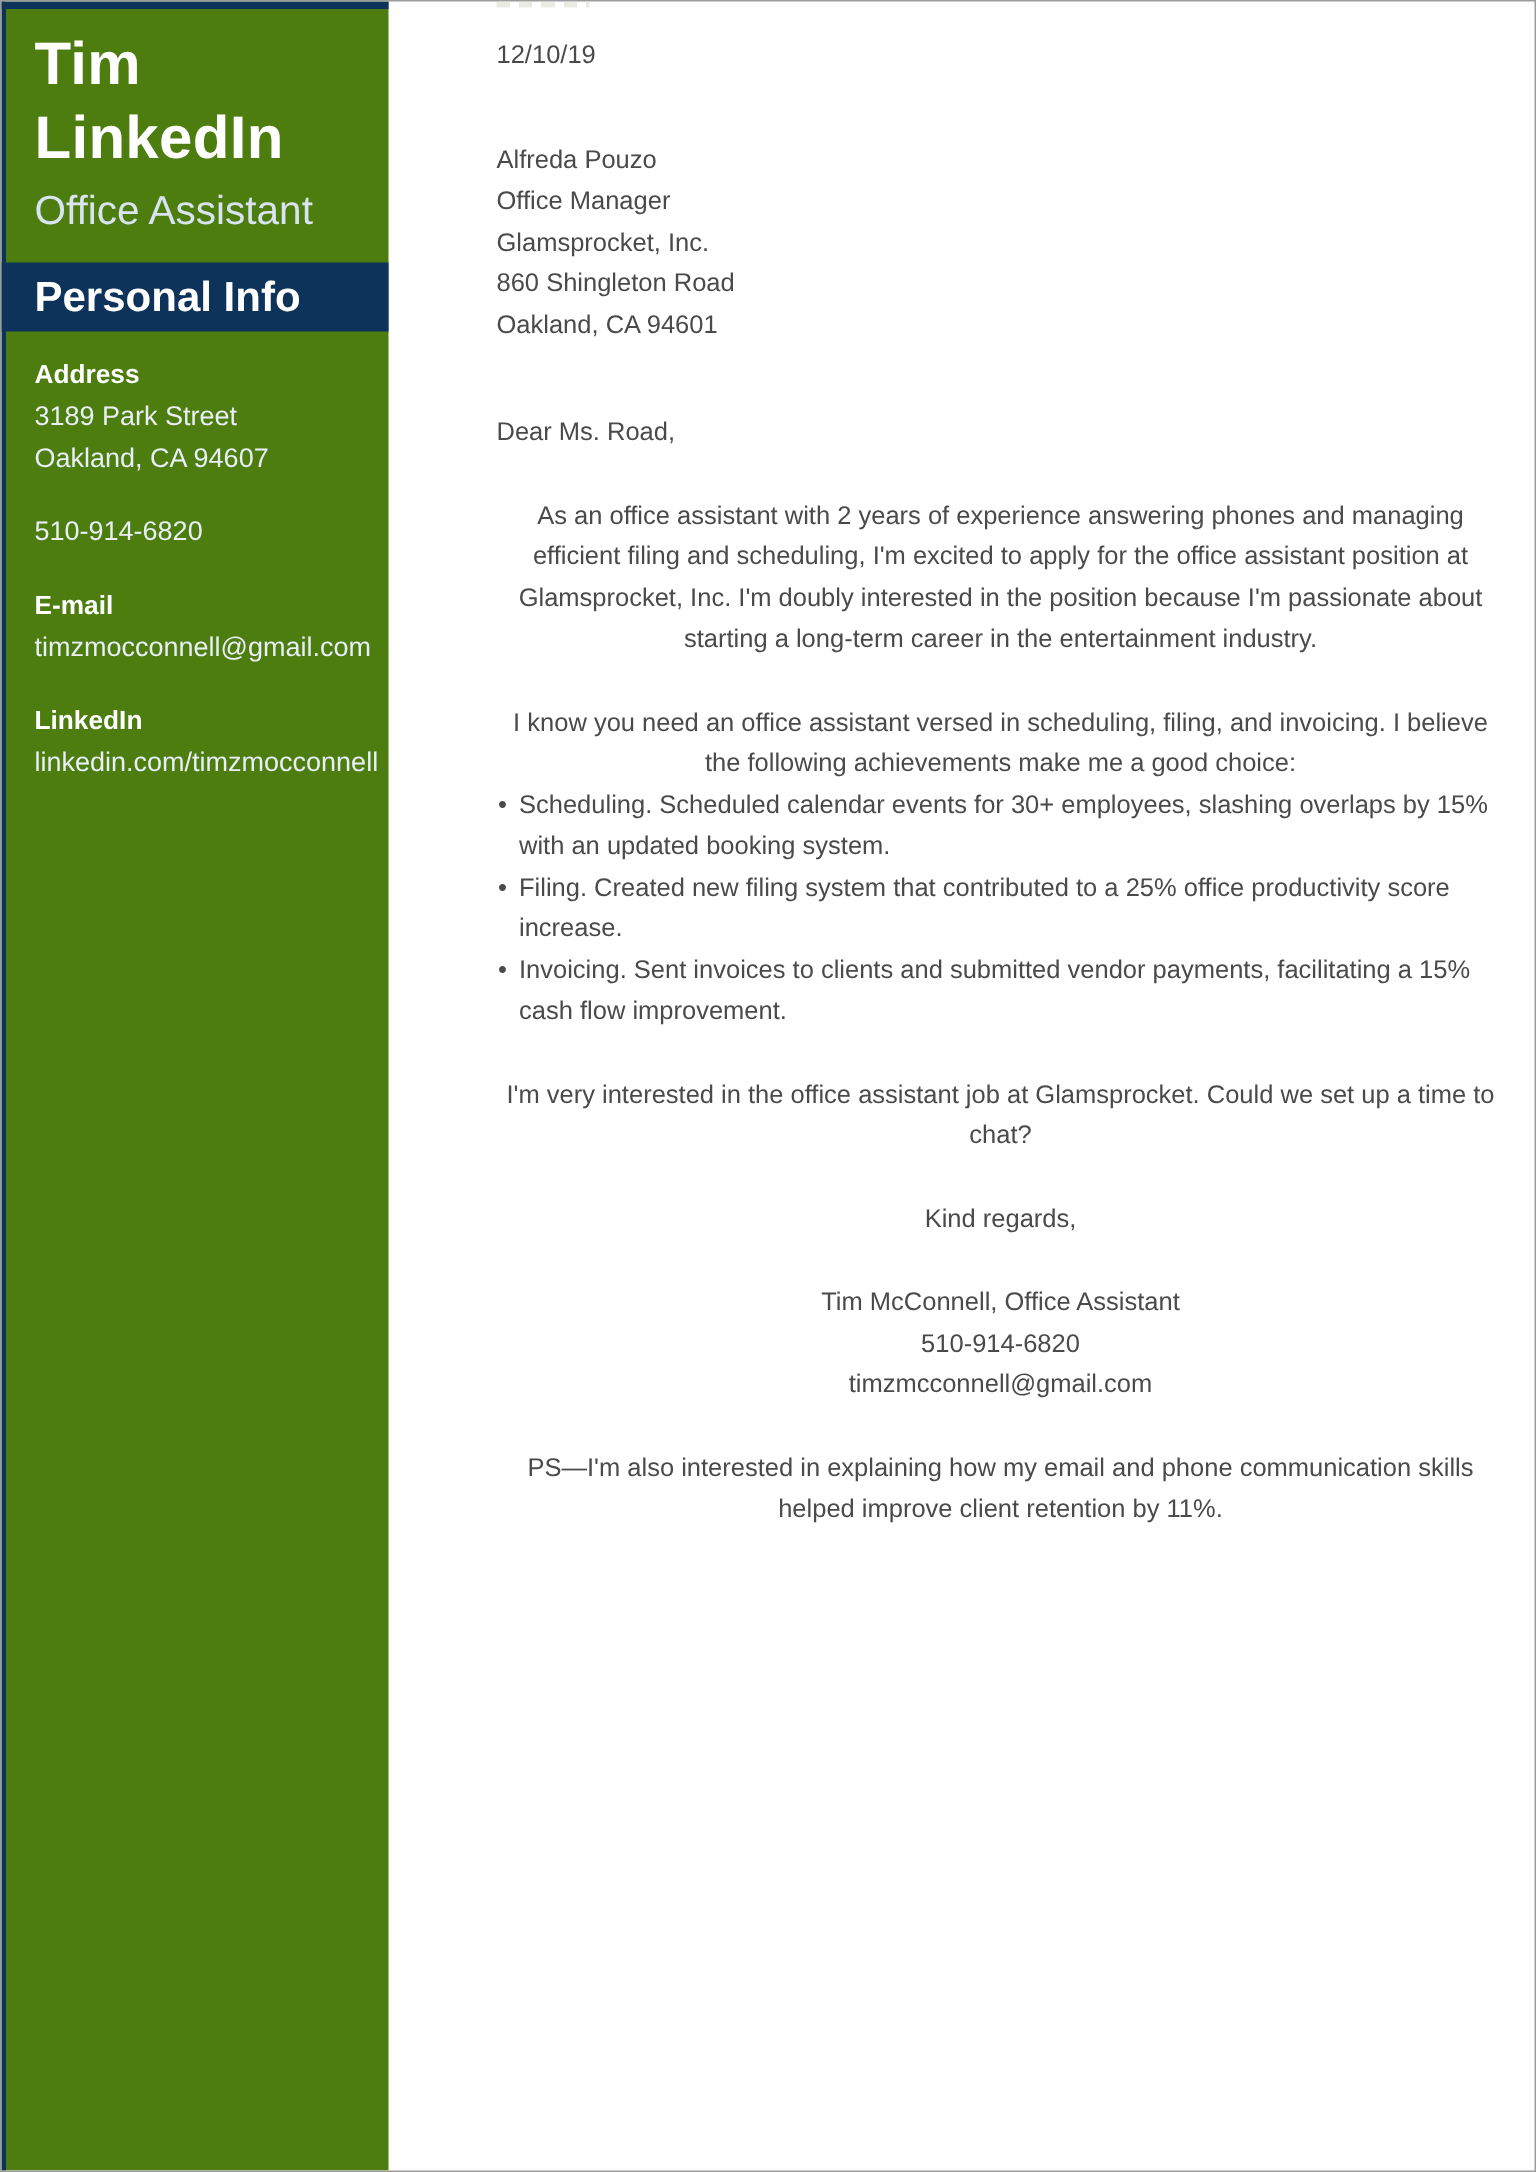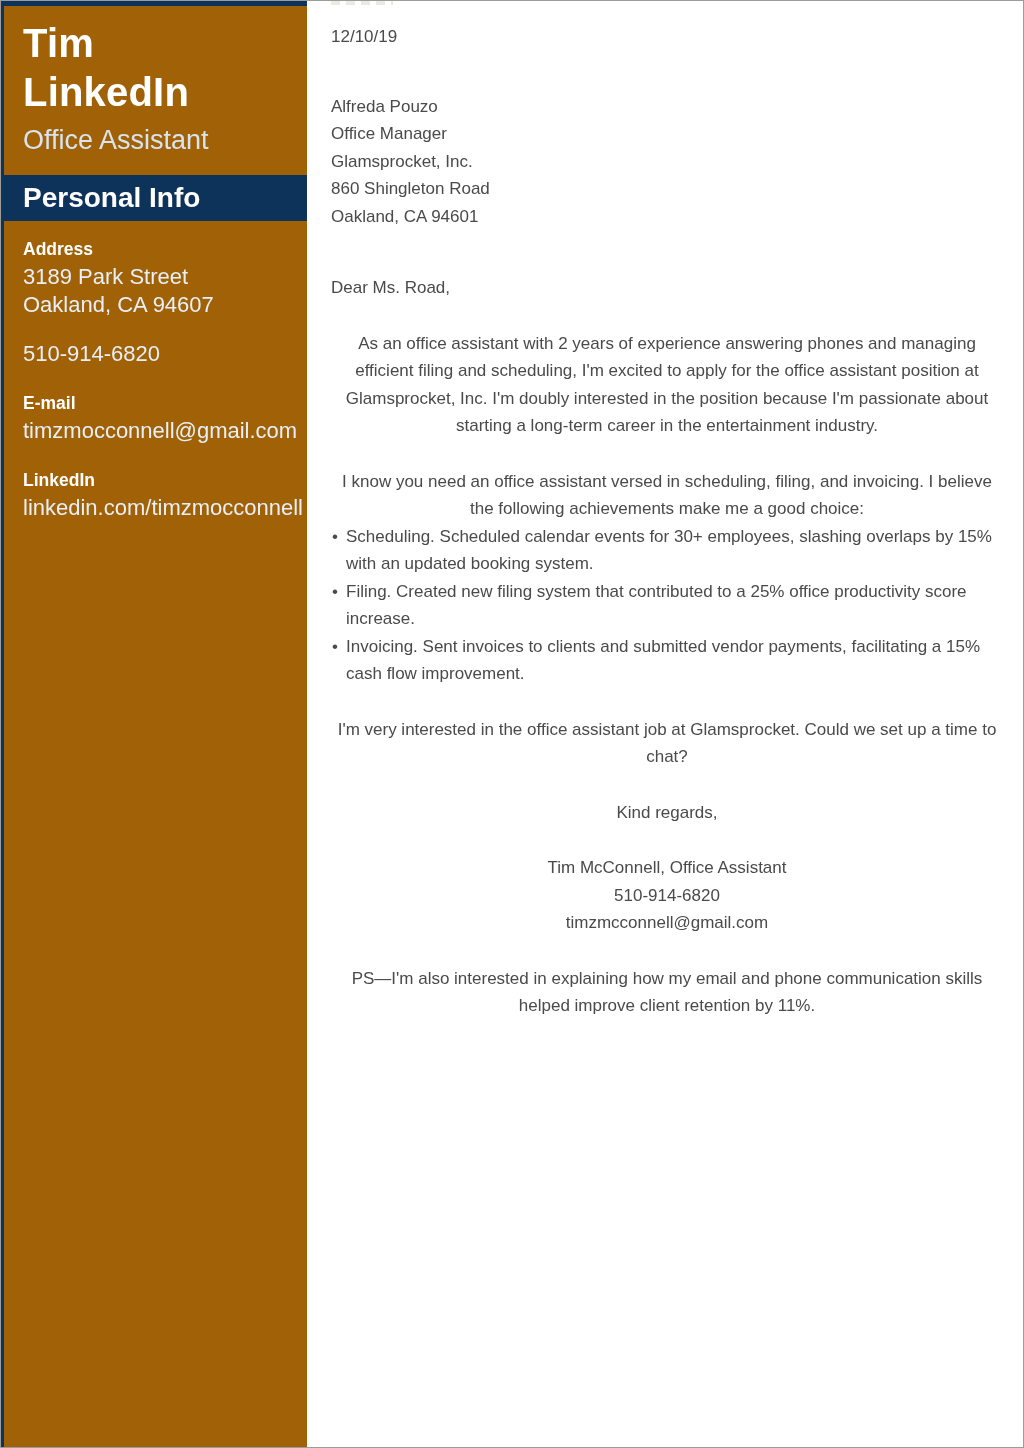--- a/index.html
+++ b/index.html
@@ -11,23 +11,23 @@
     background: #ffffff;
     border: 1px solid #9c9c9c;
     overflow: hidden;
     font-family: "Liberation Sans", sans-serif;
   }
 
   
   .sidebar {
     position: absolute;
     left: 0; top: 0; bottom: 0;
-    width: 306px;
+    width: 258px;
     box-sizing: border-box;
-    background: #a16207;
+    background: #4d7c0f;
     border-left: 3px solid #0D335A;
     border-top: 5px solid #0D335A;
     color: #ffffff;
   }
   .name-block {
     margin: 13px 14px 0 19px;
     font-size: 40px;
     font-weight: bold;
     line-height: 49px;
     color: #ffffff;
@@ -54,21 +54,21 @@
   .fields { margin-top: 14px; }
   .field { margin: 21px 10px 0 19px; }
   .field:first-child { margin-top: 14px; }
   .field-label {
     font-size: 17.5px;
     font-weight: bold;
     line-height: 28px;
     color: #ffffff;
   }
   .field-line {
-    font-size: 22px;
+    font-size: 18px;
     line-height: 28px;
     color: #E8EFF6;
   }
 
   
   .main {
     position: absolute;
     left: 330px;
     top: 0;
     width: 672px;

